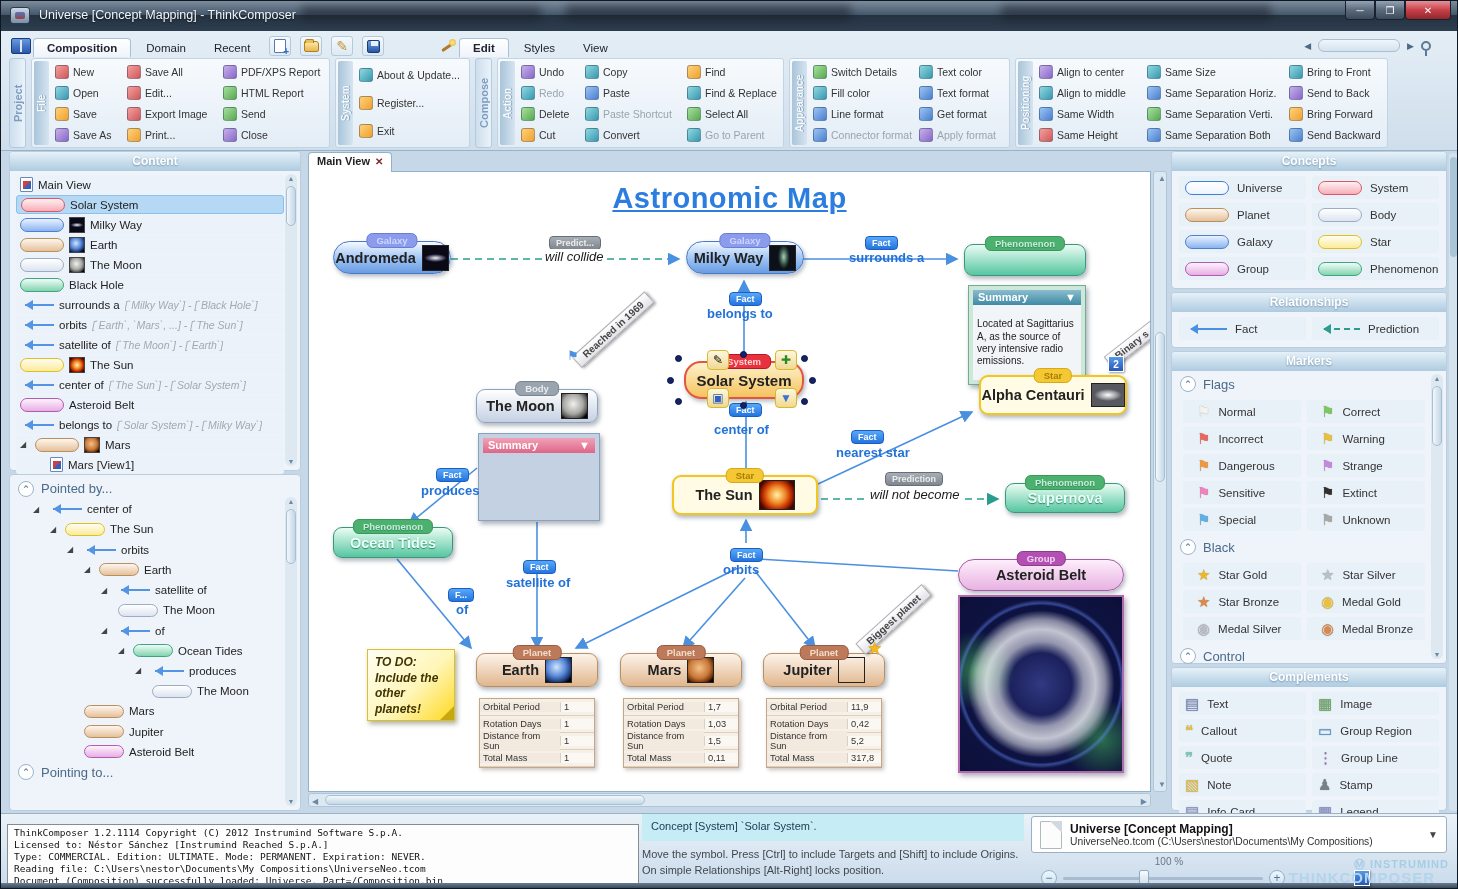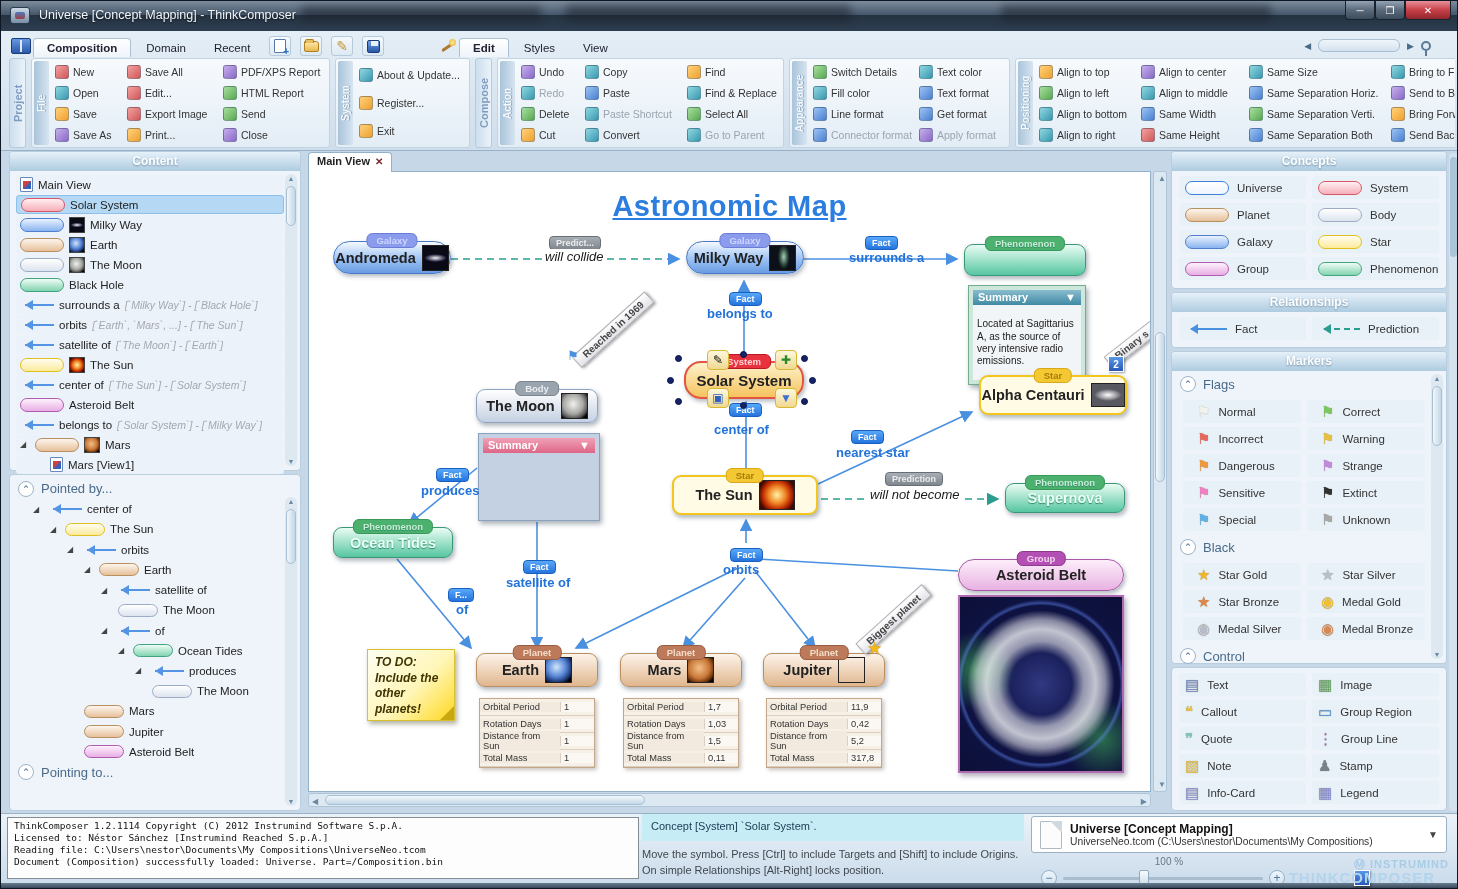--- a/index.html
+++ b/index.html
@@ -107,21 +107,21 @@
   .rl::before{content:""; position:absolute; left:6px; right:0; top:4px; border-top:2px solid #4890e0;}
   .rl::after{content:""; position:absolute; left:0; top:0; border:5px solid transparent; border-right:8px solid #4890e0;}
   .rl.dashed::before{ border-top:2px dashed #2a9d8f;}
   .rl.dashed::after{ border-right-color:#2a9d8f;}
 
   
   .ctab { position:absolute; left:307px; top:151px; height:20px; padding:2px 8px; background:#fff; border:1px solid #92b2cc; border-bottom:none; border-radius:4px 4px 0 0; font-size:11px; font-weight:bold; color:#222; z-index:3;}
   .ctab .x { color:#7a2828; margin-left:5px; font-size:10px;}
   #canvas { position:absolute; left:307px; top:170px; width:843px; height:621px; background:#fff; border:1px solid #92b2cc; overflow:hidden; }
   #clines { position:absolute; left:0; top:0; }
-  .cv-title { position:absolute; left:0; right:0; top:10px; text-align:center; font-size:29px; font-weight:bold; color:#2b7de0; text-decoration:underline; letter-spacing:.5px;margin-top:8px;}
+  .cv-title { position:absolute; left:0; right:0; top:10px; text-align:center; font-size:29px; font-weight:bold; color:#2b7de0; text-decoration:underline; letter-spacing:.5px;}
   .nd { position:absolute; display:flex; align-items:center; justify-content:center; gap:6px; font-weight:bold; font-size:14.5px; color:#222; box-shadow:1.5px 2.5px 4px rgba(40,60,80,.35); }
   .sh-pill { border-radius:17px; } .sh-round { border-radius:9px; }
   .bg-galaxy{ background:linear-gradient(#f6faff,#9cc2f4 55%,#6a9ce2); border:1.5px solid #4878c8;}
   .bg-phen{ background:linear-gradient(#eafcf4,#56c6a0); border:1.5px solid #3а9878; color:#eafff6; text-shadow:0 1px 1px #2a8868;}
   .bg-phen{ border:1.5px solid #3a9878;}
   .bg-star{ background:#fffbe4; border:2.5px solid #f2c61e;}
   .bg-body{ background:linear-gradient(#ffffff,#c4d0e2); border:1.5px solid #8fa3c0;}
   .bg-planet{ background:linear-gradient(#fdf4ea,#e0b68e); border:1.5px solid #b98f62;}
   .bg-system{ background:linear-gradient(#fdf2cc,#f6c35e); border:2px solid #e25540;}
   .bg-group{ background:linear-gradient(#fdeefb,#e8b2e2); border:1.5px solid #a85aa8;}
@@ -180,21 +180,21 @@
   .hsb { position:absolute; left:307px; top:792px; width:843px; height:14px; background:#dce8f2; border:1px solid #b0c6d8; border-radius:3px;}
   .hsb .thumb{ position:absolute; left:16px; top:1px; width:320px; height:10px; background:linear-gradient(#f4f8fc,#c4d8e8); border:1px solid #a8c0d4; border-radius:5px;}
   .vsb { position:absolute; left:1152px; top:170px; width:14px; height:621px; background:#dce8f2; border:1px solid #b0c6d8; border-radius:3px;}
   .vsb .thumb{ position:absolute; top:160px; left:1px; width:10px; height:150px; background:linear-gradient(90deg,#f4f8fc,#c4d8e8); border:1px solid #a8c0d4; border-radius:5px;}
   .sbarr { position:absolute; font-size:8px; color:#6a88a4; }
   .farsb { position:absolute; left:1448px; top:152px; width:9px; height:658px; background:#d4e2ee; border-radius:4px;}
   .farsb .thumb{ position:absolute; left:1px; top:4px; width:7px; height:100px; background:#aac4d8; border-radius:4px;}
 
   
   .statusbar { position:absolute; left:0; top:812px; width:1458px; height:70px; background:linear-gradient(#eaf2f8,#ccdcec); border-top:1px solid #9ab2c8;}
-  .logbox { position:absolute; left:6px; top:3px; width:632px; height:62px; background:#fdfdfd; border:1px solid #848c94; font-family:"DejaVu Sans Mono",monospace; font-size:9.5px; line-height:12px; color:#111; padding:2px 6px; overflow:hidden;}
+  .logbox { position:absolute; left:6px; top:10px; width:632px; height:62px; background:#fdfdfd; border:1px solid #848c94; font-family:"DejaVu Sans Mono",monospace; font-size:9.5px; line-height:12px; color:#111; padding:2px 6px; overflow:hidden;}
   .selmsg { position:absolute; left:641px; top:0px; width:382px; height:27px; background:#c6ecf6; font-size:11px; color:#1a3а50; color:#1a3a50; padding:6px 9px 0;}
   .hint { position:absolute; left:641px; top:33px; width:390px; font-size:11px; color:#40484f; line-height:1.45;}
   .docbox { position:absolute; left:1030px; top:2px; width:416px; height:37px; background:#fff; border:1px solid #9ab0c4; border-radius:3px; display:flex; align-items:center; padding:0 8px; gap:8px;}
   .docpage { width:22px; height:28px; background:#fcfcfc; border:1px solid #b0b8c0; border-radius:1px; position:relative; flex:none;}
   .docpage::after{content:""; position:absolute; right:-1px; top:-1px; border:6px solid transparent; border-top-color:#d0d8e0; border-right-color:#d0d8e0;}
   .doctitle { font-size:12px; font-weight:bold; color:#111;}
   .docpath { font-size:10.3px; color:#333;}
   .doccaret { margin-left:auto; color:#444; font-size:10px;}
   .zoomlbl { position:absolute; left:1128px; top:42px; font-size:10px; color:#667786; width:80px; text-align:center;}
   .ztrack { position:absolute; left:1062px; top:63px; width:200px; height:3px; background:#a8bcd0; border-radius:2px;}
@@ -426,38 +426,20 @@
               <span>Get format</span>
             </div>
             <div class="rbtn dim">
               <span class="chip" style="background: linear-gradient(135deg, rgb(200, 176, 236), rgb(136, 104, 200));"></span>
               <span>Apply format</span>
             </div>
           </div>
         </div>
         <div class="rgroup">
           <div class="gstrip">Positioning</div>
-          <div class="rcol" style="width: 100px;">
-            <div class="rbtn">
-              <span class="chip" style="background: linear-gradient(135deg, rgb(255, 210, 122), rgb(240, 160, 48));"></span>
-              <span>Align to top</span>
-            </div>
-            <div class="rbtn">
-              <span class="chip" style="background: linear-gradient(135deg, rgb(168, 224, 160), rgb(88, 168, 80));"></span>
-              <span>Align to left</span>
-            </div>
-            <div class="rbtn">
-              <span class="chip" style="background: linear-gradient(135deg, rgb(144, 216, 224), rgb(56, 152, 176));"></span>
-              <span>Align to bottom</span>
-            </div>
-            <div class="rbtn">
-              <span class="chip" style="background: linear-gradient(135deg, rgb(144, 216, 224), rgb(56, 152, 176));"></span>
-              <span>Align to right</span>
-            </div>
-          </div>
           <div class="rcol" style="width: 106px;">
             <div class="rbtn">
               <span class="chip" style="background: linear-gradient(135deg, rgb(200, 176, 236), rgb(136, 104, 200));"></span>
               <span>Align to center</span>
             </div>
             <div class="rbtn">
               <span class="chip" style="background: linear-gradient(135deg, rgb(144, 216, 224), rgb(56, 152, 176));"></span>
               <span>Align to middle</span>
             </div>
             <div class="rbtn">
@@ -1056,20 +1038,21 @@
         </div>
       </div>
     <div class="psb">
       <span class="au">▲</span>
       <span class="ad">▼</span>
       <span class="thumb" style="top:12px;height:60px;"></span>
     </div>
   </div>
 
   <div class="panel" style="left:1170px;top:666px;width:276px;height:144px;">
+    <div class="phead">Complements</div>
     <div class="grid2" id="comp-grid">
         <div class="pitem">
           <span class="mk" style="color: rgb(112, 136, 200);">▤</span>
           <span>Text</span>
         </div>
         <div class="pitem">
           <span class="mk" style="color: rgb(104, 168, 104);">▦</span>
           <span>Image</span>
         </div>
         <div class="pitem">
@@ -1108,20 +1091,21 @@
   </div>
 
   <div class="farsb">
       <span class="thumb"></span>
     </div>
 
   <div class="statusbar">
     <div class="logbox" id="logbox">
         <div>ThinkComposer 1.2.1114 Copyright (C) 2012 Instrumind Software S.p.A.</div>
         <div>Licensed to: Néstor Sánchez [Instrumind Reached S.p.A.]</div>
+        <div>Type: COMMERCIAL. Edition: ULTIMATE. Mode: PERMANENT. Expiration: NEVER.</div>
         <div>Reading file: C:\Users\nestor\Documents\My Compositions\UniverseNeo.tcom</div>
         <div>Document (Composition) successfully loaded: Universe. Part=/Composition.bin</div>
       </div>
     <div class="selmsg">Concept [System] `Solar System`.</div>
     <div class="hint">Move the symbol. Press [Ctrl] to include Targets and [Shift] to include Origins. On simple Relationships [Alt-Right] locks position.</div>
     <div class="docbox">
       <span class="docpage"></span>
       <span>
         <div class="doctitle">Universe [Concept Mapping]</div>
         <div class="docpath">UniverseNeo.tcom (C:\Users\nestor\Documents\My Compositions)</div>

